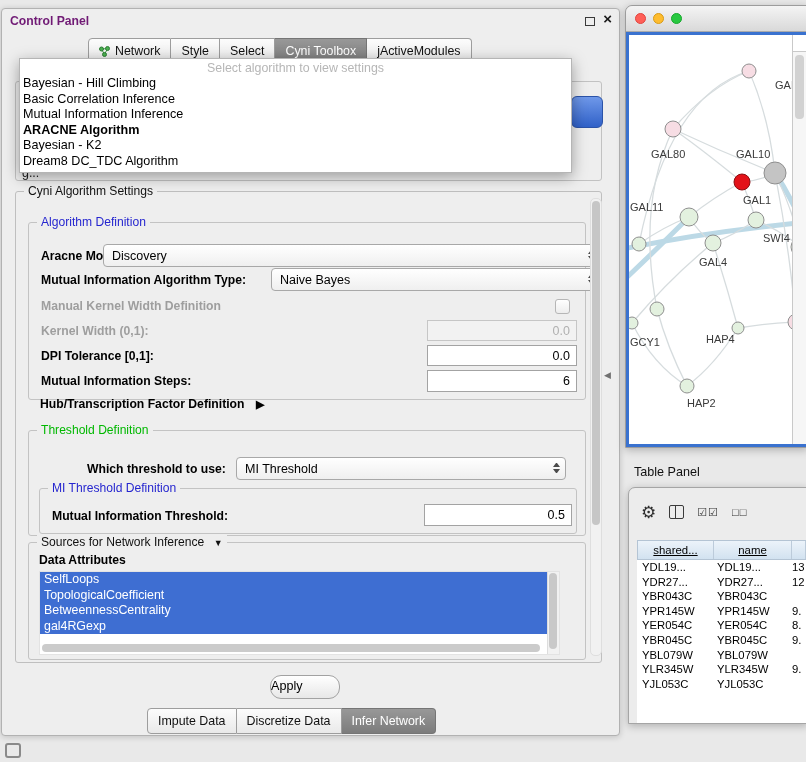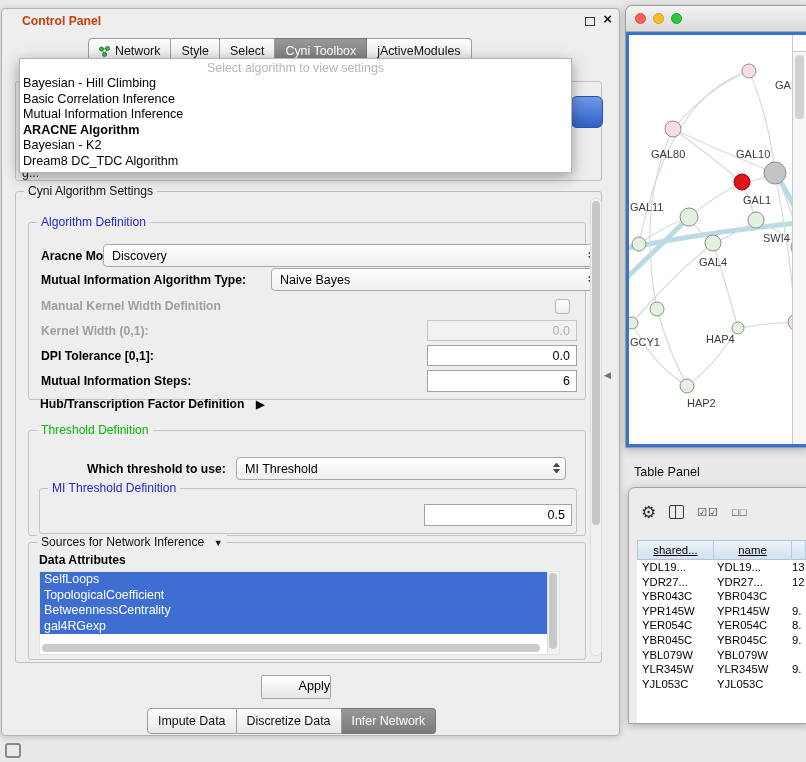--- a/index.html
+++ b/index.html
@@ -2,21 +2,21 @@
 <html><head>
 <meta charset="utf-8">
 <style>
   html,body{margin:0;padding:0;}
   body{width:806px;height:762px;position:relative;overflow:hidden;background:#e9e9e9;
        font-family:"Liberation Sans",sans-serif;color:#000;}
 
   
   #cp{position:absolute;left:1px;top:8px;width:617px;height:726px;background:#eeeeee;
       border:1px solid #b2b2b2;border-radius:4px;box-shadow:0 1px 6px rgba(0,0,0,0.18);}
-  #cpTitle{position:absolute;left:20px;top:5px;font-size:12.2px;font-weight:bold;color:#c2410c;}
+  #cpTitle{position:absolute;left:8px;top:5px;font-size:12.2px;font-weight:bold;color:#701a75;}
   #cpFloat{position:absolute;right:24px;top:8px;width:8px;height:7px;border:1.5px solid #3a3a3a;background:transparent;}
   #cpClose{position:absolute;right:7px;top:1px;font-size:15px;font-weight:bold;color:#1a1a1a;}
 
   
   #topTabs{position:absolute;left:86px;top:29px;display:flex;height:21px;}
   #bottomTabs{position:absolute;left:145px;top:699px;display:flex;height:21px;}
   .tab{display:flex;align-items:center;padding:12px 10px;font-size:12.4px;color:#111;
        background:linear-gradient(#fcfcfc,#e9e9e9);border:1px solid #9d9d9d;border-left:none;white-space:nowrap;}
   .tab:first-child{border-left:1px solid #9d9d9d;border-radius:4px 0 0 4px;}
   .tab:last-child{border-radius:0 4px 4px 0;}
@@ -80,22 +80,22 @@
   #attrList{position:absolute;left:10px;top:28px;width:519px;height:82px;background:#fff;border:1px solid #e3e3e3;}
   .attr-item{height:15.5px;line-height:15.5px;font-size:12.4px;padding-left:4px;width:504px;color:#000;}
   .attr-item.sel{background:#3e6ed2;color:#fff;}
   #attrVScroll{position:absolute;right:0;top:0;width:11px;height:100%;background:#f2f2f2;border-left:1px solid #ddd;}
   #attrVThumb{position:absolute;left:1px;top:1px;width:8px;height:76px;background:#c9c9c9;border-radius:4px;}
   #attrHScroll{position:absolute;left:2px;bottom:2px;width:498px;height:8px;background:#cbcbcb;border-radius:4px;}
 
   #setScroll{position:absolute;left:574px;top:6px;width:10px;height:456px;background:#f1f1f1;border:1px solid #dedede;border-radius:5px;}
   #setThumb{position:absolute;left:0.5px;top:2px;width:8px;height:324px;background:#c6c6c6;border-radius:4px;}
 
-  #applyBtn{position:absolute;left:259px;top:666px;width:68px;height:22px;border:1px solid #a2a2a2;border-radius:2px;
-            background:linear-gradient(#ffffff,#e7e7e7);font-size:12.6px;text-align:right;line-height:20px;}
+  #applyBtn{position:absolute;left:268px;top:666px;width:68px;height:22px;border:1px solid #a2a2a2;border-radius:11px;
+            background:linear-gradient(#ffffff,#e7e7e7);font-size:12.6px;text-align:left;line-height:20px;}
   #collapseArrow{position:absolute;left:602px;top:361px;font-size:9px;color:#707070;}
 
   
   #netWin{position:absolute;left:625px;top:5px;width:181px;height:441px;background:#e6e6e6;border:1px solid #9c9c9c;
           border-radius:7px 0 0 0;box-shadow:0 2px 8px rgba(0,0,0,0.25);}
   #netTitlebar{position:absolute;left:0;top:0;right:0;height:25px;background:linear-gradient(#f4f4f4,#d9d9d9);
                border-bottom:1px solid #ababab;border-radius:7px 0 0 0;}
   .light{position:absolute;top:7px;width:11px;height:11px;border-radius:50%;box-sizing:border-box;}
   #lightRed{left:9px;background:#ff5f57;border:1px solid #e0443e;}
   #lightYellow{left:27px;background:#febc2e;border:1px solid #d89b16;}
@@ -208,20 +208,21 @@
 
     <div class="gbox" id="thBox">
       <span class="gtitle green">Threshold Definition</span>
       <span class="lbl" id="lblWhich">Which threshold to use:</span>
       <div class="combo" id="combo3">
         <span>MI Threshold</span>
         <span class="arrs"></span>
       </div>
       <div class="gbox" id="miBox">
         <span class="gtitle blue">MI Threshold Definition</span>
+        <span class="lbl" id="lblMiThr">Mutual Information Threshold:</span>
         <div class="field" id="fldMiThr">0.5</div>
       </div>
     </div>
 
     <div class="gbox" id="srcBox">
       <span class="gtitle">
         <span>Sources for Network Inference</span>
         <span id="srcArrow">▼</span>
       </span>
       <span class="lbl" id="lblDataAttr">Data Attributes</span>

